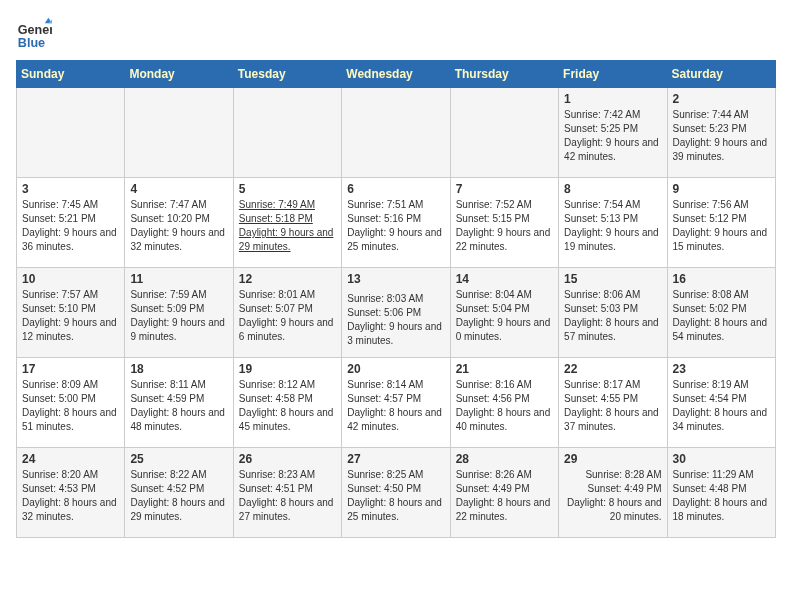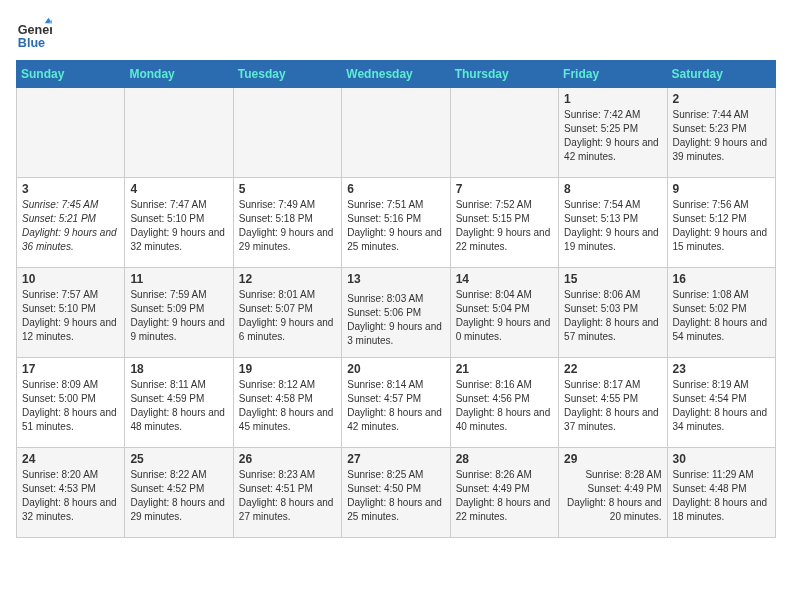--- a/index.html
+++ b/index.html
@@ -37,21 +37,21 @@
       font-size: 15px;
       color: #555;
     }
     table {
       width: 100%;
       border-collapse: collapse;
       table-layout: fixed;
     }
     thead tr th {
       background: #2b6cb0;
-      color: #5eead4;
+      color: #fef9c3;
       font-size: 12px;
       font-weight: bold;
       padding: 6px 4px;
       text-align: left;
       border: 1px solid #2b6cb0;
     }
     tbody tr td {
       vertical-align: top;
       border: 1px solid #ccc;
       padding: 4px 5px;
@@ -124,33 +124,33 @@
         <td>
           <span class="day-num">2</span>
           <div class="day-info" style="white-space: pre-line;">Sunrise: 7:44 AM
 Sunset: 5:23 PM
 Daylight: 9 hours and 39 minutes.</div>
         </td>
       </tr>
       <tr>
         <td>
           <span class="day-num">3</span>
-          <div class="day-info" style="white-space: pre-line; font-style: italic;">Sunrise: 7:45 AM
+          <div class="day-info" style="white-space: pre-line;">Sunrise: 7:45 AM
 Sunset: 5:21 PM
 Daylight: 9 hours and 36 minutes.</div>
         </td>
         <td>
           <span class="day-num">4</span>
           <div class="day-info" style="white-space: pre-line;">Sunrise: 7:47 AM
-Sunset: 5:10 PM
+Sunset: 10:20 PM
 Daylight: 9 hours and 32 minutes.</div>
         </td>
         <td>
           <span class="day-num">5</span>
-          <div class="day-info" style="white-space: pre-line;">Sunrise: 7:49 AM
+          <div class="day-info" style="white-space: pre-line; text-decoration: underline;">Sunrise: 7:49 AM
 Sunset: 5:18 PM
 Daylight: 9 hours and 29 minutes.</div>
         </td>
         <td>
           <span class="day-num">6</span>
           <div class="day-info" style="white-space: pre-line;">Sunrise: 7:51 AM
 Sunset: 5:16 PM
 Daylight: 9 hours and 25 minutes.</div>
         </td>
         <td>
@@ -204,21 +204,21 @@
 Daylight: 9 hours and 0 minutes.</div>
         </td>
         <td>
           <span class="day-num">15</span>
           <div class="day-info" style="white-space: pre-line;">Sunrise: 8:06 AM
 Sunset: 5:03 PM
 Daylight: 8 hours and 57 minutes.</div>
         </td>
         <td>
           <span class="day-num">16</span>
-          <div class="day-info" style="white-space: pre-line;">Sunrise: 1:08 AM
+          <div class="day-info" style="white-space: pre-line;">Sunrise: 8:08 AM
 Sunset: 5:02 PM
 Daylight: 8 hours and 54 minutes.</div>
         </td>
       </tr>
       <tr>
         <td>
           <span class="day-num">17</span>
           <div class="day-info" style="white-space: pre-line;">Sunrise: 8:09 AM
 Sunset: 5:00 PM
 Daylight: 8 hours and 51 minutes.</div>

